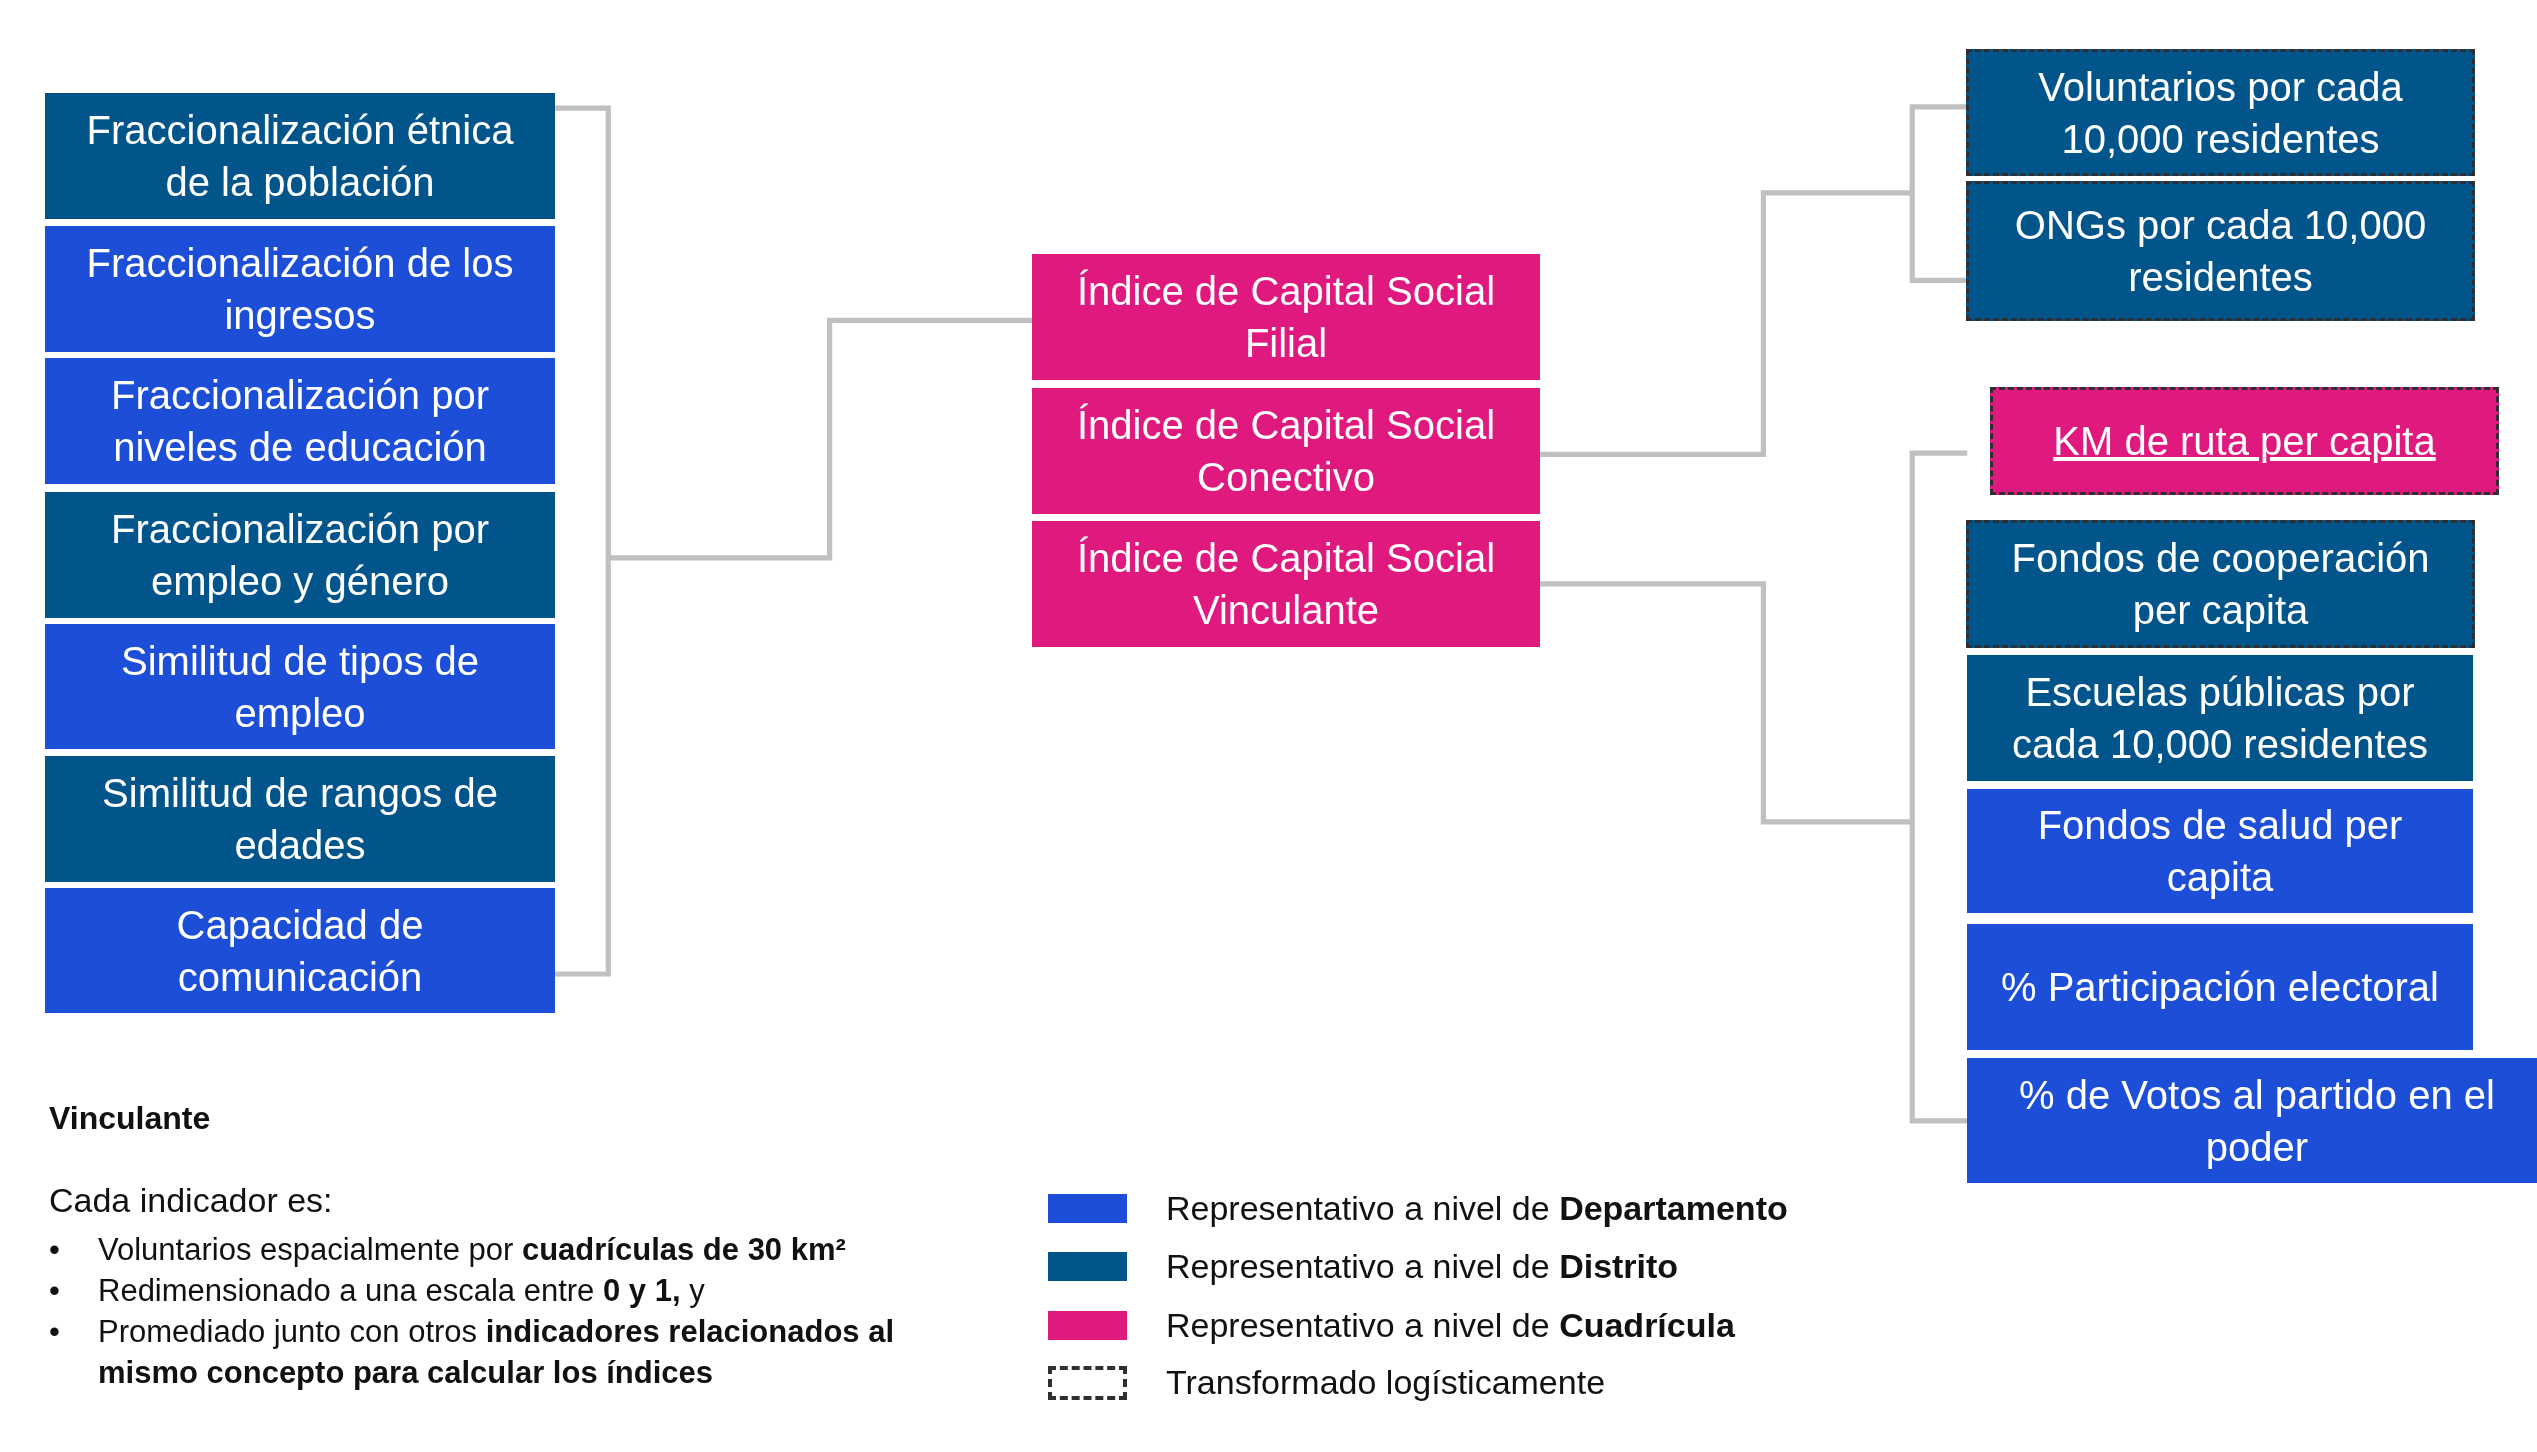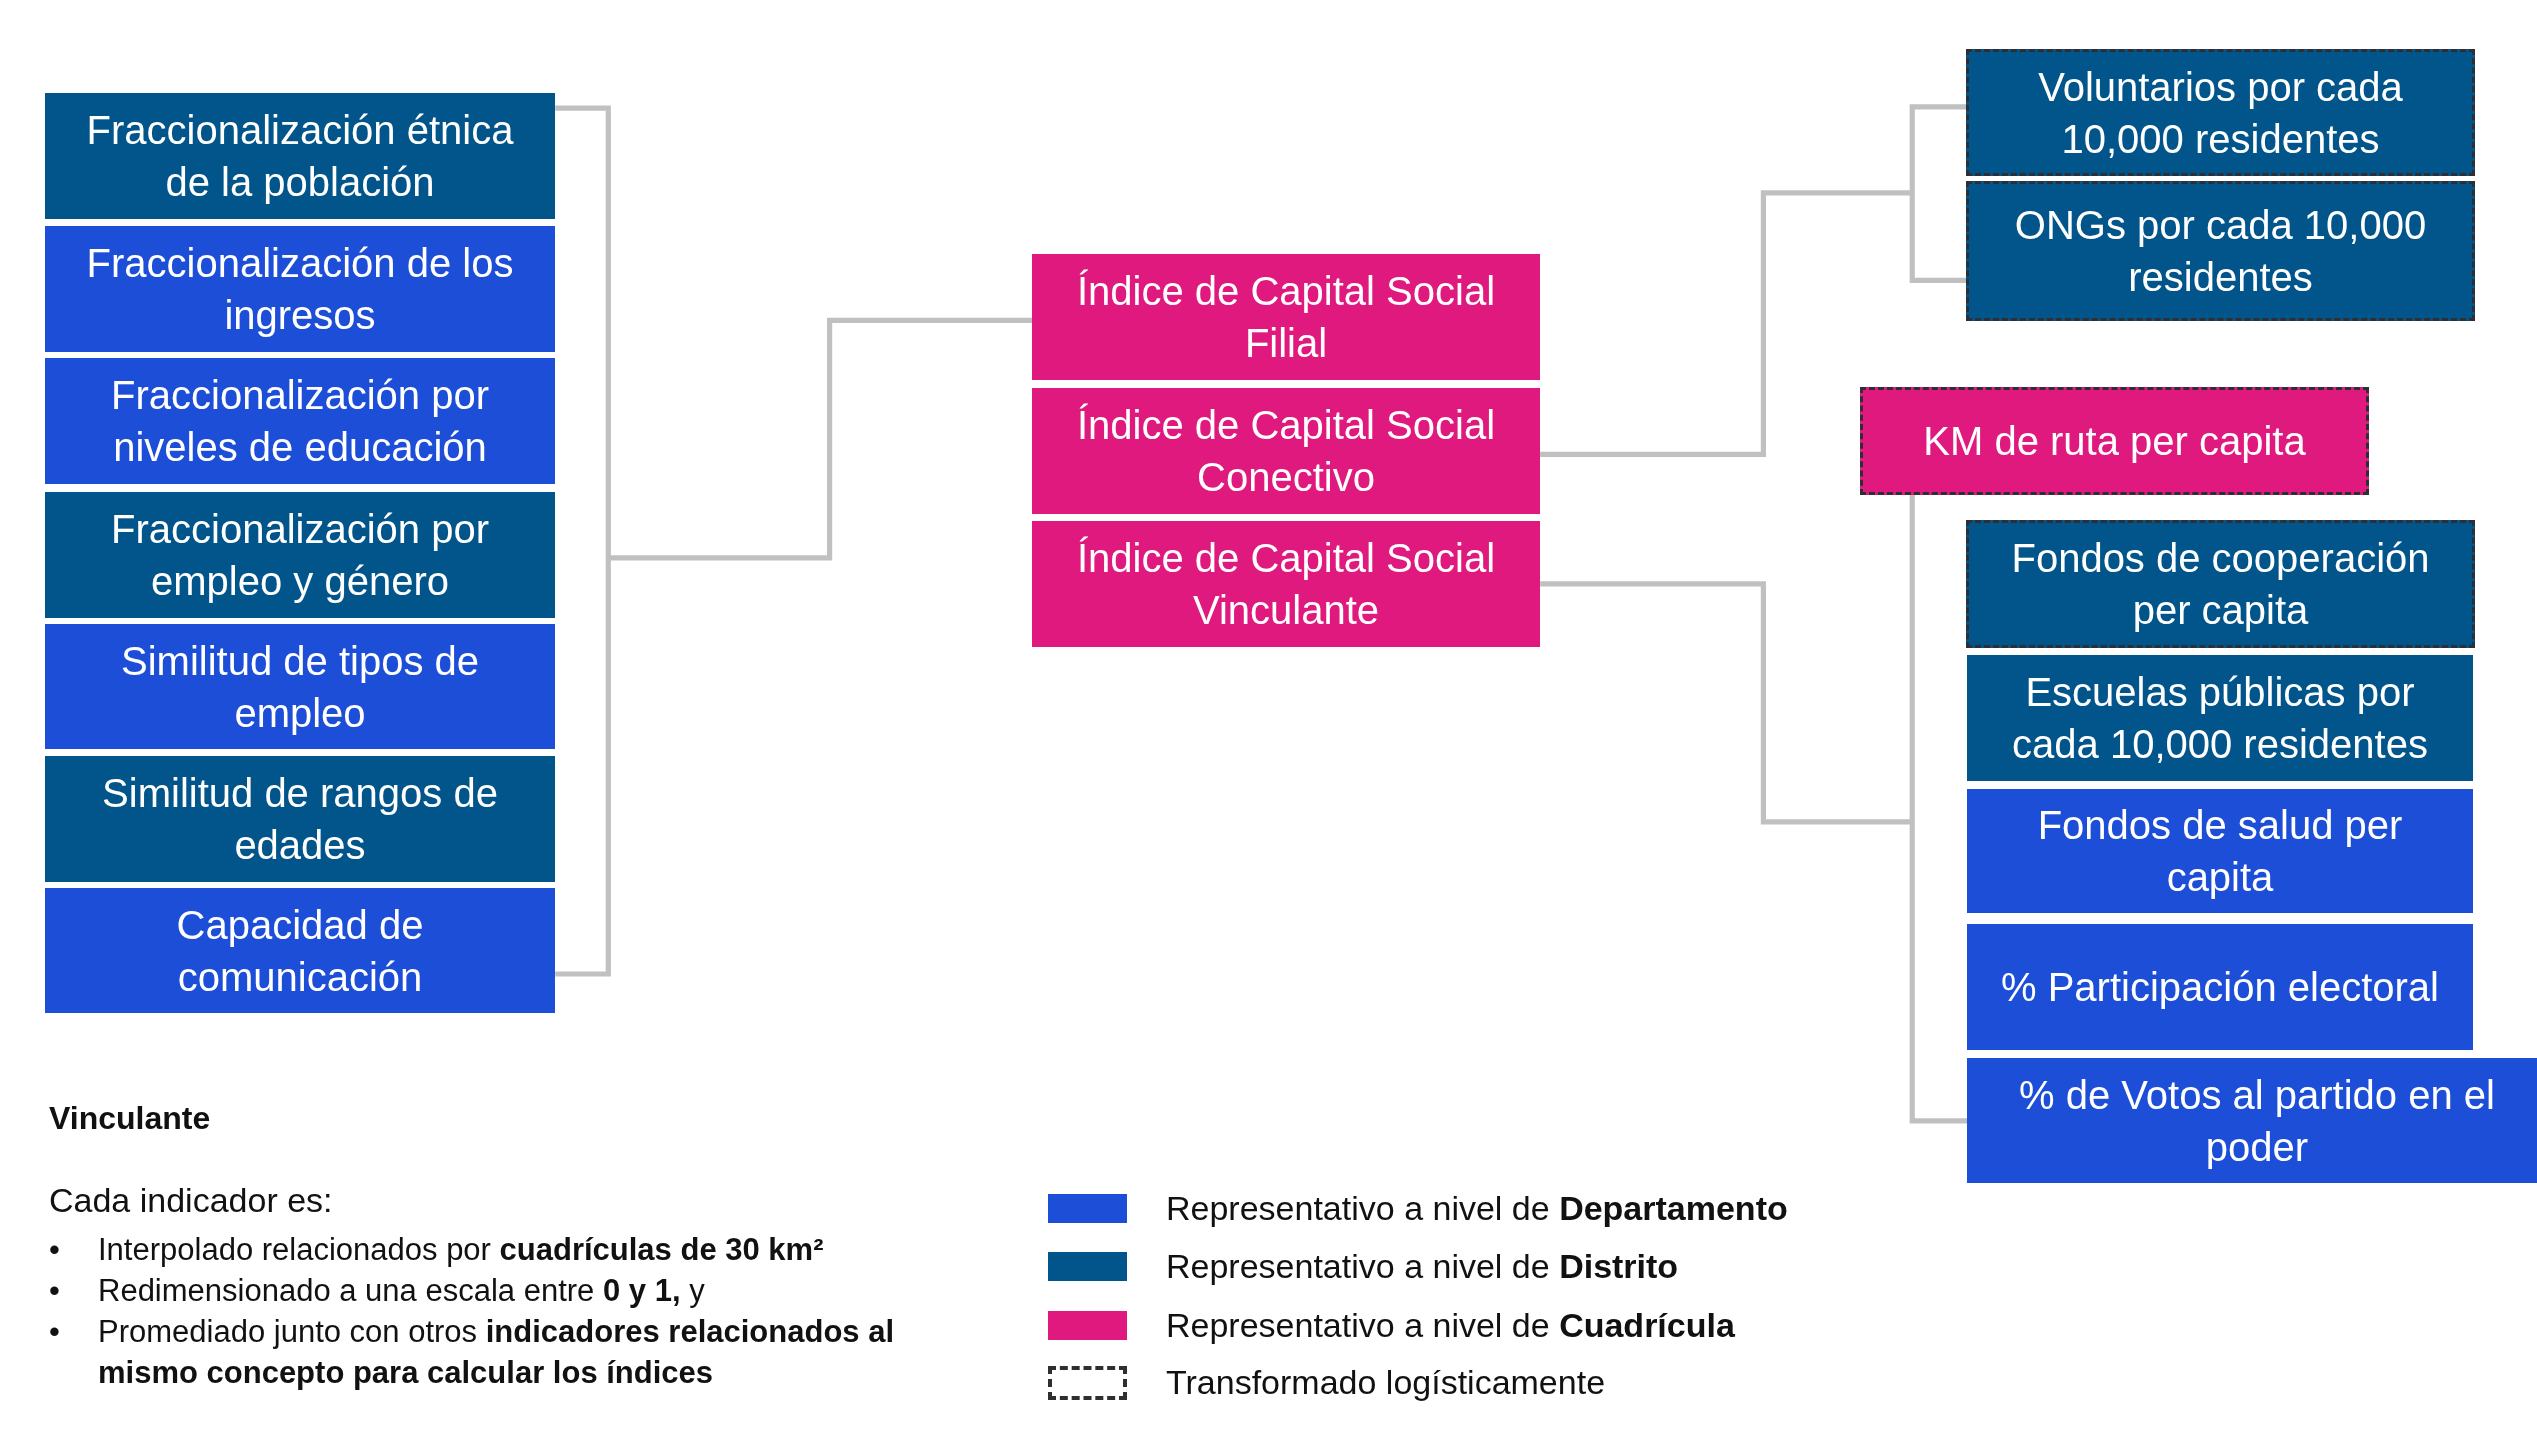--- a/index.html
+++ b/index.html
@@ -69,21 +69,21 @@
 <div class="box grid" style="left:1032px;top:521px;width:508px;height:126px;">
     <span>Índice de Capital Social Vinculante</span>
   </div>
 
 <div class="box dist dashed" style="left:1966px;top:49px;width:509px;height:127px;">
     <span>Voluntarios por cada 10,000 residentes</span>
   </div>
 <div class="box dist dashed" style="left:1966px;top:181px;width:509px;height:140px;">
     <span>ONGs por cada 10,000 residentes</span>
   </div>
-<div class="box grid dashed" style="left:1860px;top:387px;width:509px;height:108px;">
+<div class="box grid dashed" style="left:1990px;top:387px;width:509px;height:108px;text-decoration:underline;">
     <span>KM de ruta per capita</span>
   </div>
 <div class="box dist dashed" style="left:1966px;top:520px;width:509px;height:128px;">
     <span>Fondos de cooperación per capita</span>
   </div>
 <div class="box dist" style="left:1967px;top:655px;width:506px;height:126px;">
     <span>Escuelas públicas por cada 10,000 residentes</span>
   </div>
 <div class="box dept" style="left:1967px;top:789px;width:506px;height:124px;">
     <span>Fondos de salud per capita</span>
@@ -93,21 +93,21 @@
   </div>
 <div class="box dept" style="left:1967px;top:1058px;width:580px;height:125px;">
     <span>% de Votos al partido en el poder</span>
   </div>
 
 <div class="legend-title">Vinculante</div>
 <div class="legend-intro">Cada indicador es:</div>
 <div class="bullets">
   <div class="bullet-row">
     <span class="bullet-dot">•</span>
-    <span class="bullet-text"><span>Interpolado relacionados por </span><b>cuadrículas de 30 km²</b><span></span></span>
+    <span class="bullet-text"><span>Voluntarios espacialmente por </span><b>cuadrículas de 30 km²</b><span></span></span>
   </div>
   <div class="bullet-row">
     <span class="bullet-dot">•</span>
     <span class="bullet-text"><span>Redimensionado a una escala entre </span><b>0 y 1,</b><span> y</span></span>
   </div>
   <div class="bullet-row" style="width:938px;">
     <span class="bullet-dot">•</span>
     <span class="bullet-text"><span>Promediado junto con otros </span><b>indicadores relacionados al mismo concepto para calcular los índices</b><span></span></span>
   </div>
 </div>

